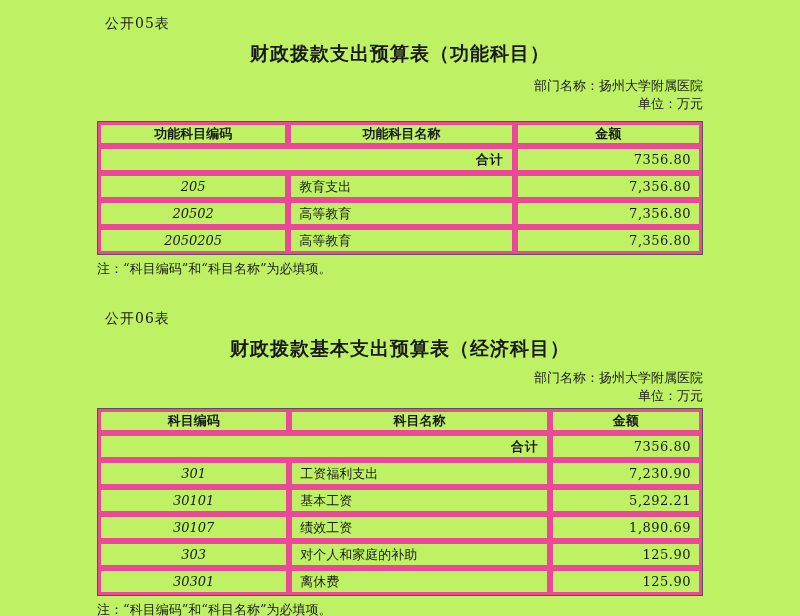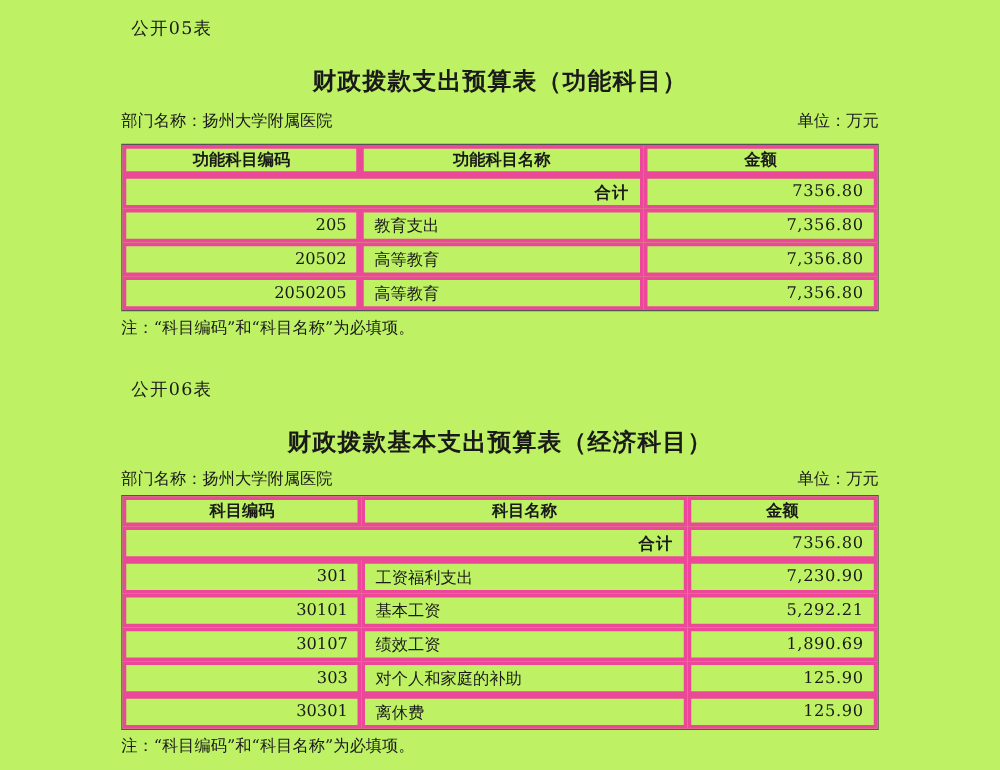--- a/index.html
+++ b/index.html
@@ -24,31 +24,32 @@
     padding-left: 8px;
     letter-spacing: 1px;
   }
   .sec1 .sheet-label { margin-top: 0; }
   .sec2 .sheet-label { margin-top: 31px; }
   .table-title {
     text-align: center;
     font-size: 19px;
     font-weight: bold;
     line-height: 25px;
-    margin-top: 20px;
+    margin-top: 8px;
     letter-spacing: 1px;
   }
   .meta-row {
     display: flex;
     justify-content: space-between;
     align-items: flex-end;
     font-size: 13px;
     line-height: 18px;
     margin-top: 11px;
     margin-bottom: 8px;
+    flex-direction: column;
   }
   .sec2 .meta-row { margin-top: 8px; margin-bottom: 3px; }
   table.budget-table {
     width: 100%;
     border-collapse: separate;
     border-spacing: 0;
     table-layout: fixed;
     border: 1px solid #555;
   }
   table.budget-table th,
@@ -64,21 +65,21 @@
     height: 20px;
     padding: 0 4px;
   }
   table.budget-table td { height: 27px; padding: 0 8px; }
   .t1 col.c-code { width: 190px; }
   .t1 col.c-name { width: 226px; }
   .t1 col.c-amt  { width: 187px; }
   .t2 col.c-code { width: 191px; }
   .t2 col.c-name { width: 260px; }
   .t2 col.c-amt  { width: 152px; }
-  td.cell-code { text-align: right; }
+  td.cell-code { text-align: center; font-style: italic; }
   td.cell-name { text-align: left; }
   td.cell-amount { text-align: right; letter-spacing: 0.5px; }
   td.cell-total {
     text-align: right;
     font-weight: bold;
     font-size: 14px;
     letter-spacing: 1px;
   }
   .note {
     font-size: 13px;

